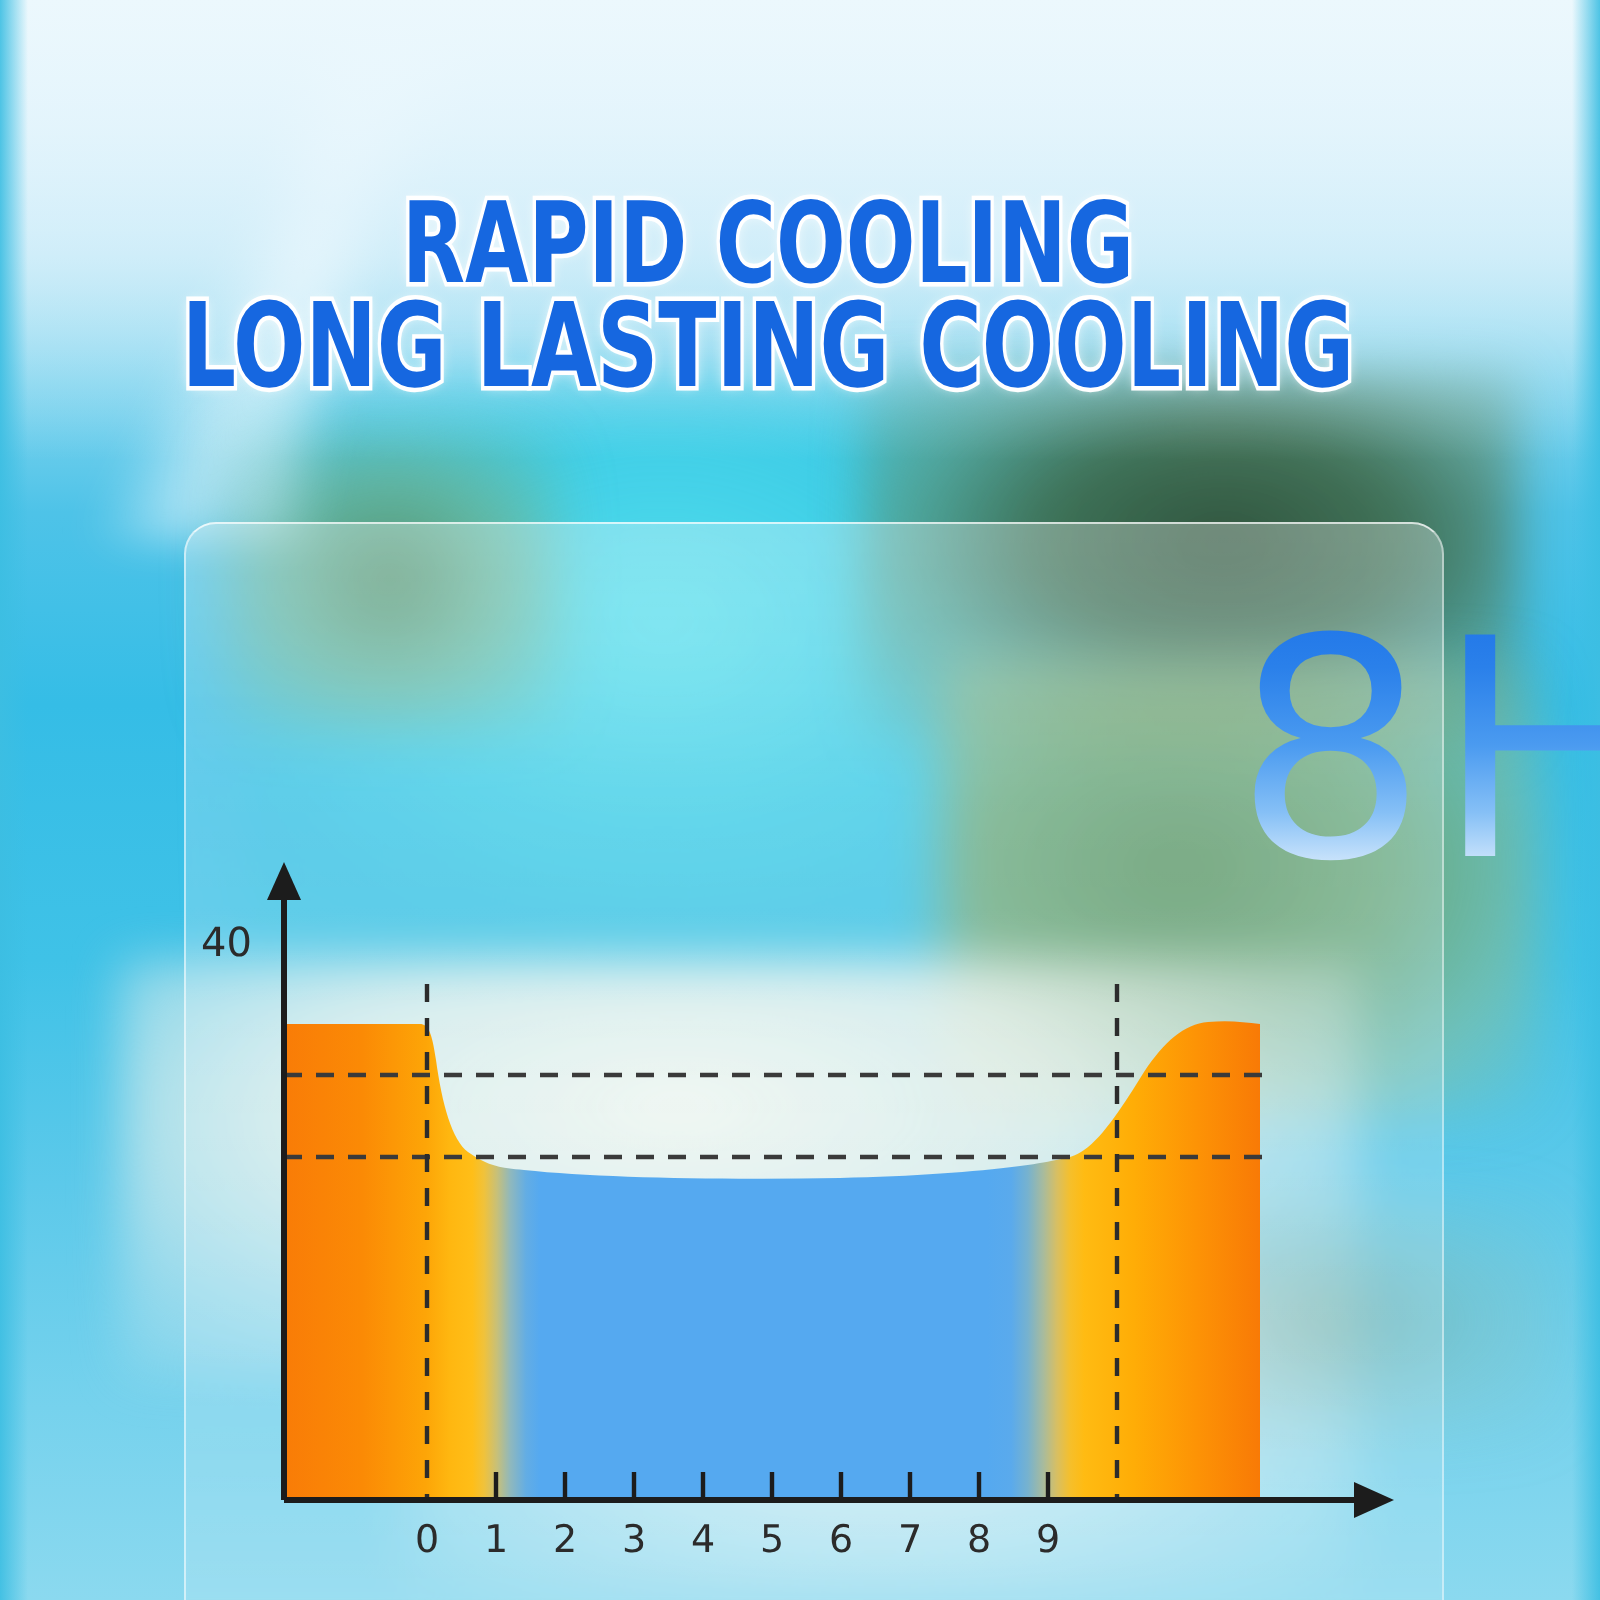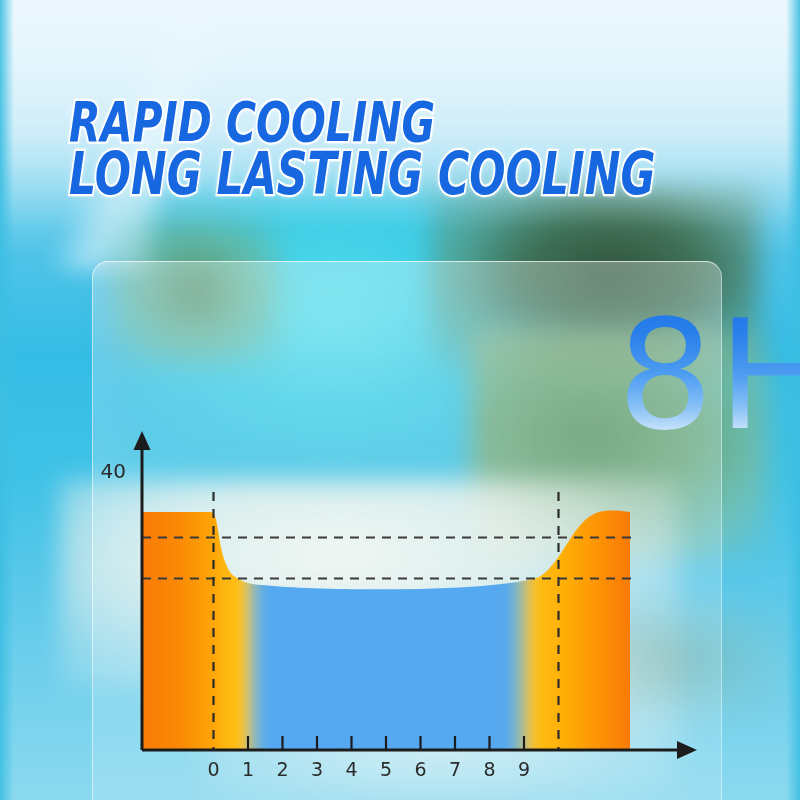--- a/index.html
+++ b/index.html
@@ -111,24 +111,23 @@
   .bg-edge-l, .bg-edge-r {
     position:absolute; top:0; width:14px; height:800px;
     background:linear-gradient(90deg, rgba(60,190,226,.9), rgba(60,190,226,0));
   }
   .bg-edge-r { right:0; transform:scaleX(-1); }
   .bg-edge-l { left:0; }
 
   
   #title {
     position:absolute; left:0; top:96px; width:768px;
-    text-align:left;
+    text-align:center;
     z-index:6;
     pointer-events:none;
-    font-style:italic;
   }
   #title .line {
     font-family:"DejaVu Sans", sans-serif;
     font-weight:bold;
     color:#1667e0;
     font-size:50px;
     line-height:52px;
     letter-spacing:0px;
     transform:scaleX(.82) scaleY(1.12);
     transform-origin:center;

